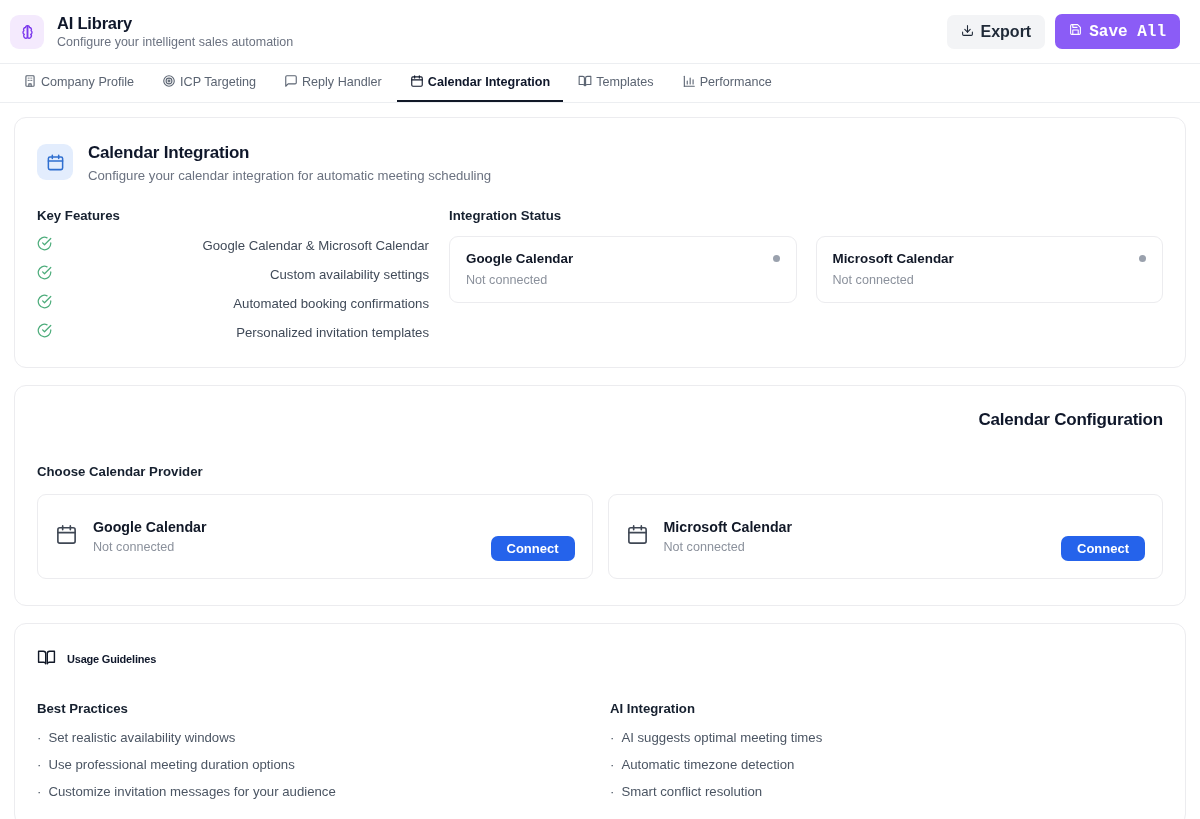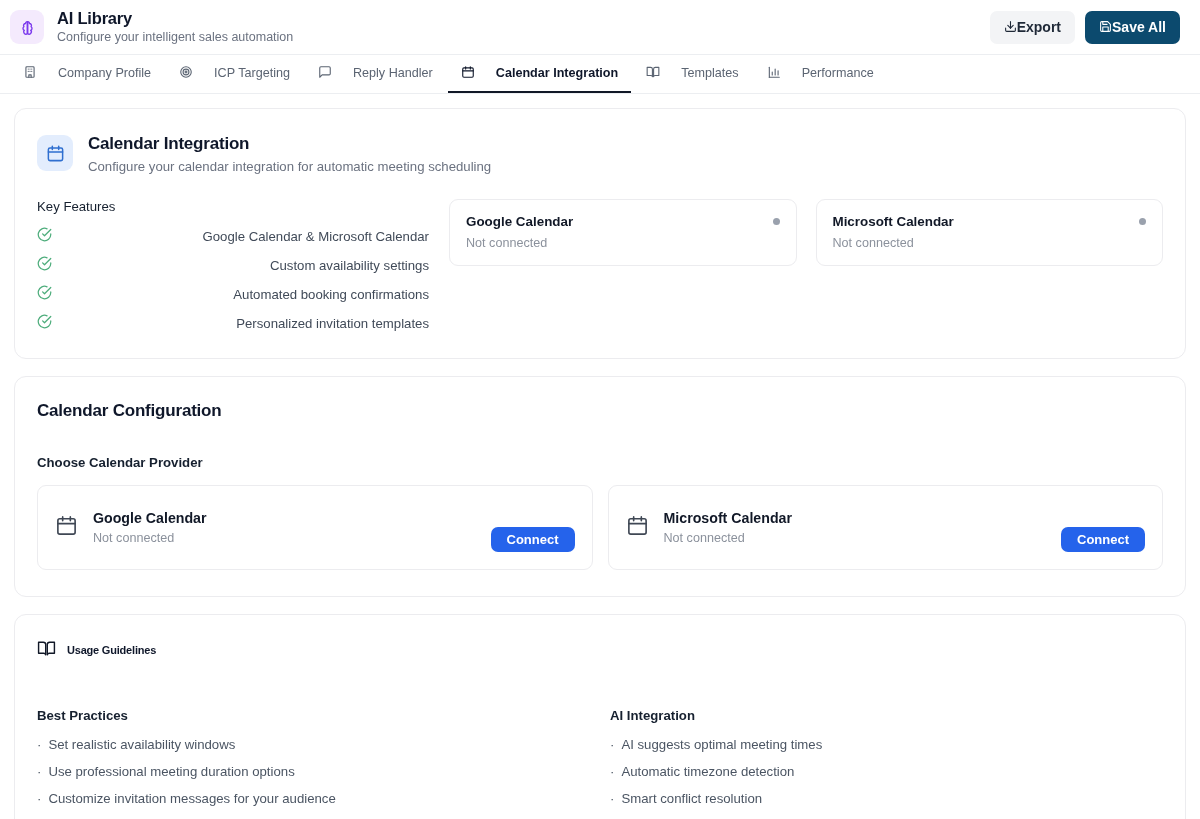--- a/index.html
+++ b/index.html
@@ -8,64 +8,64 @@
     height: 819px;
     overflow: hidden;
     background: #ffffff;
     font-family: "Liberation Sans", sans-serif;
     color: #0f172a;
     -webkit-font-smoothing: antialiased;
   }
 
   
   .topbar {
-    height: 55px;
+    height: 64px;
     background: #ffffff;
     border-bottom: 1px solid #eceef1;
     display: flex;
     align-items: center;
     padding: 0 20px 0 10px;
   }
   .brand { display: flex; align-items: center; gap: 13px; }
   .logo-badge {
     width: 34px; height: 34px;
     border-radius: 9px;
     background: #f4eafd;
     display: flex; align-items: center; justify-content: center;
     flex: none;
   }
   .brand-text { display: flex; flex-direction: column; gap: 2px; }
   .brand-title { font-size: 16.5px; font-weight: 700; letter-spacing: -0.2px; color: #0f172a; line-height: 1.15; }
   .brand-sub { font-size: 12.5px; color: #6b7280; line-height: 1.15; }
 
   .topbar-actions { margin-left: auto; display: flex; align-items: center; gap: 10px; }
   .btn {
-    display: inline-flex; align-items: center; gap: 0;
-    font-size: 14px; font-weight: 600;
+    display: inline-flex; align-items: center; gap: 7px;
+    font-size: 16px; font-weight: 600;
     border-radius: 7px; cursor: pointer;
     border: 1px solid transparent;
     padding: 8px 13px;
     line-height: 1;
     font-family: "Liberation Sans", sans-serif;
   }
   .btn-export { background: #f3f4f6; color: #1f2937; }
-  .btn-save { background: #0c4a6e; color: #ffffff; }
+  .btn-save { background: #8b5cf6; color: #ffffff; font-family: Liberation Mono, monospace; }
 
   
   .tabs {
     height: 39px;
     background: #ffffff;
     border-bottom: 1px solid #eceef1;
     display: flex;
     align-items: stretch;
     padding: 0 10px;
     gap: 2px;
   }
   .tab {
-    display: inline-flex; align-items: center; gap: 21px;
+    display: inline-flex; align-items: center; gap: 4px;
     padding: 0 13px;
     font-size: 12.6px;
     color: #5b6472;
     cursor: pointer;
     border-bottom: 2px solid transparent;
     white-space: nowrap;
   }
   .tab.active { color: #0f172a; font-weight: 700; border-bottom-color: #111827; }
   .tab svg { flex: none; }
 
@@ -84,39 +84,39 @@
   .c1-icon {
     width: 36px; height: 36px; border-radius: 9px;
     background: #e3edfd;
     display: flex; align-items: center; justify-content: center; flex: none;
     margin-top: 2px;
   }
   .c1-title { font-size: 17px; font-weight: 700; letter-spacing: -0.2px; color: #0f172a; line-height: 1.3; }
   .c1-sub { font-size: 13.2px; color: #6b7280; margin-top: 3px; line-height: 1.3; }
 
   .c1-grid { display: grid; grid-template-columns: 392px 1fr; gap: 20px; margin-top: 24px; }
-  .sec-label { font-size: 13.2px; font-weight: 400; color: #16202f; margin-bottom: 13px; }
+  .sec-label { font-size: 13.2px; font-weight: 700; color: #16202f; margin-bottom: 13px; }
 
   .feat-list { display: flex; flex-direction: column; gap: 11px; }
   .feat { display: flex; align-items: center; gap: 11px; font-size: 13.2px; color: #404a58; justify-content: space-between; }
   .feat svg { flex: none; }
 
   .status-grid { display: grid; grid-template-columns: 1fr 1fr; gap: 19px; }
   .status-card {
     border: 1px solid #ececef;
     border-radius: 9px;
     padding: 14px 16px 15px 16px;
   }
   .status-row { display: flex; align-items: center; }
   .status-name { font-size: 13.4px; font-weight: 700; color: #111827; }
   .status-dot { width: 7px; height: 7px; border-radius: 50%; background: #9aa1ad; margin-left: auto; }
   .status-sub { font-size: 12.6px; color: #8b919c; margin-top: 7px; }
 
   
-  .c2-title { font-size: 17px; font-weight: 700; letter-spacing: -0.2px; color: #0f172a; }
+  .c2-title { font-size: 17px; font-weight: 700; letter-spacing: -0.2px; color: #0f172a; text-align: right; }
   .c2-label { font-size: 13.2px; font-weight: 700; color: #16202f; margin-top: 34px; margin-bottom: 15px; }
   .prov-grid { display: grid; grid-template-columns: 1fr 1fr; gap: 15px; }
   .prov-card {
     border: 1px solid #ececef;
     border-radius: 9px;
     padding: 17px 17px;
     display: flex; align-items: center; gap: 15px;
   }
   .prov-cal-icon { flex: none; }
   .prov-name { font-size: 14.2px; font-weight: 700; color: #111827; line-height: 1.25; }
@@ -127,21 +127,21 @@
     border: none; border-radius: 7px;
     font-size: 13px; font-weight: 600;
     padding: 6px 16px; cursor: pointer;
     font-family: "Liberation Sans", sans-serif;
     line-height: 1;
     margin-top: 24px;
   }
 
   
   .c3-title { display: flex; align-items: center; gap: 11px; font-size: 11px; font-weight: 700; letter-spacing: -0.2px; color: #0f172a; }
-  .guide-grid { display: grid; grid-template-columns: 1fr 1fr; gap: 20px; margin-top: 48px; }
+  .guide-grid { display: grid; grid-template-columns: 1fr 1fr; gap: 20px; margin-top: 32px; }
   .guide-label { font-size: 13.2px; font-weight: 700; color: #16202f; margin-bottom: 14px; }
   .guide-list { display: flex; flex-direction: column; gap: 12px; }
   .guide-item { font-size: 13.2px; color: #4b5563; display: flex; gap: 7px; }
   .guide-bullet { color: #4b5563; }
 </style>
 </head>
 <body>
 
 <div class="topbar">
   <div class="brand">
@@ -302,20 +302,21 @@
             <span><svg width="15" height="15" viewBox="0 0 24 24" fill="none" stroke="#4ead7c" stroke-width="2" stroke-linecap="round" stroke-linejoin="round">
                   <path d="M22 11.1V12a10 10 0 1 1-5.9-9.1"></path>
                   <polyline points="22 4 12 14.01 9 11.01"></polyline>
                 </svg></span>
             <span>Personalized invitation templates</span>
           </div>
         </div>
       </div>
 
       <div>
+        <div class="sec-label">Integration Status</div>
         <div class="status-grid">
           <div class="status-card">
             <div class="status-row">
               <span class="status-name">Google Calendar</span>
               <span class="status-dot"></span>
             </div>
             <div class="status-sub">Not connected</div>
           </div>
           <div class="status-card">
             <div class="status-row">

